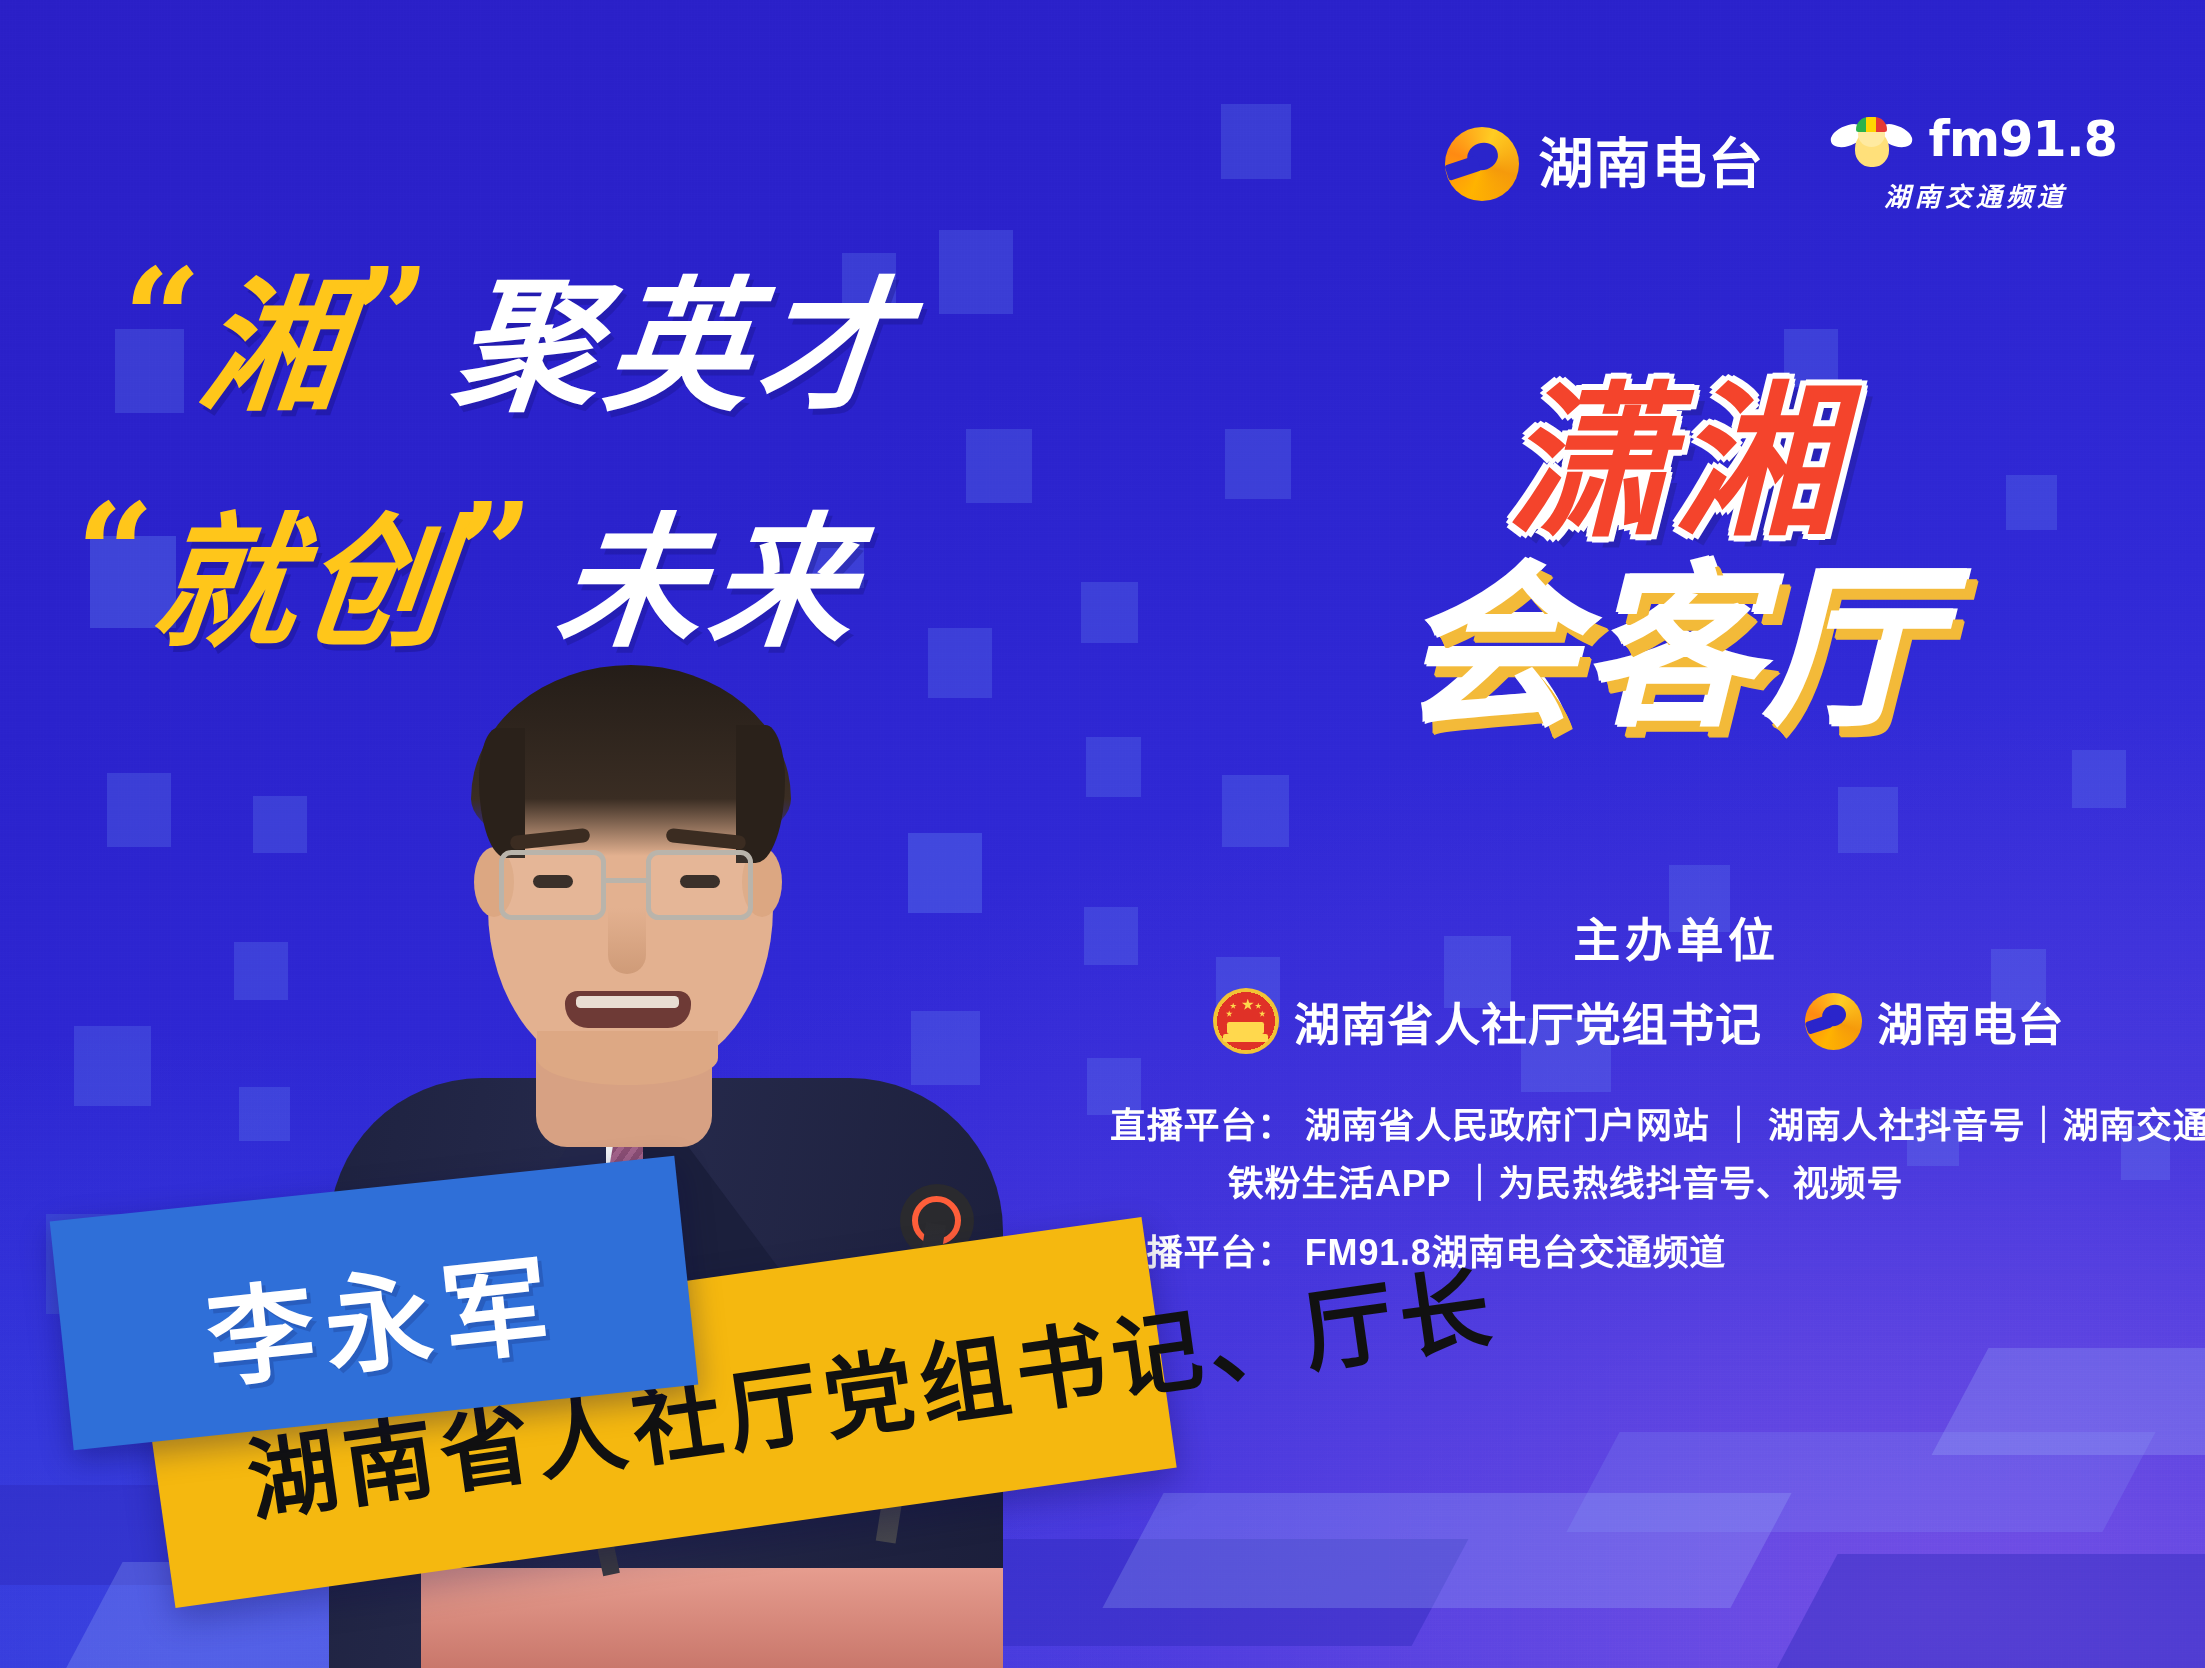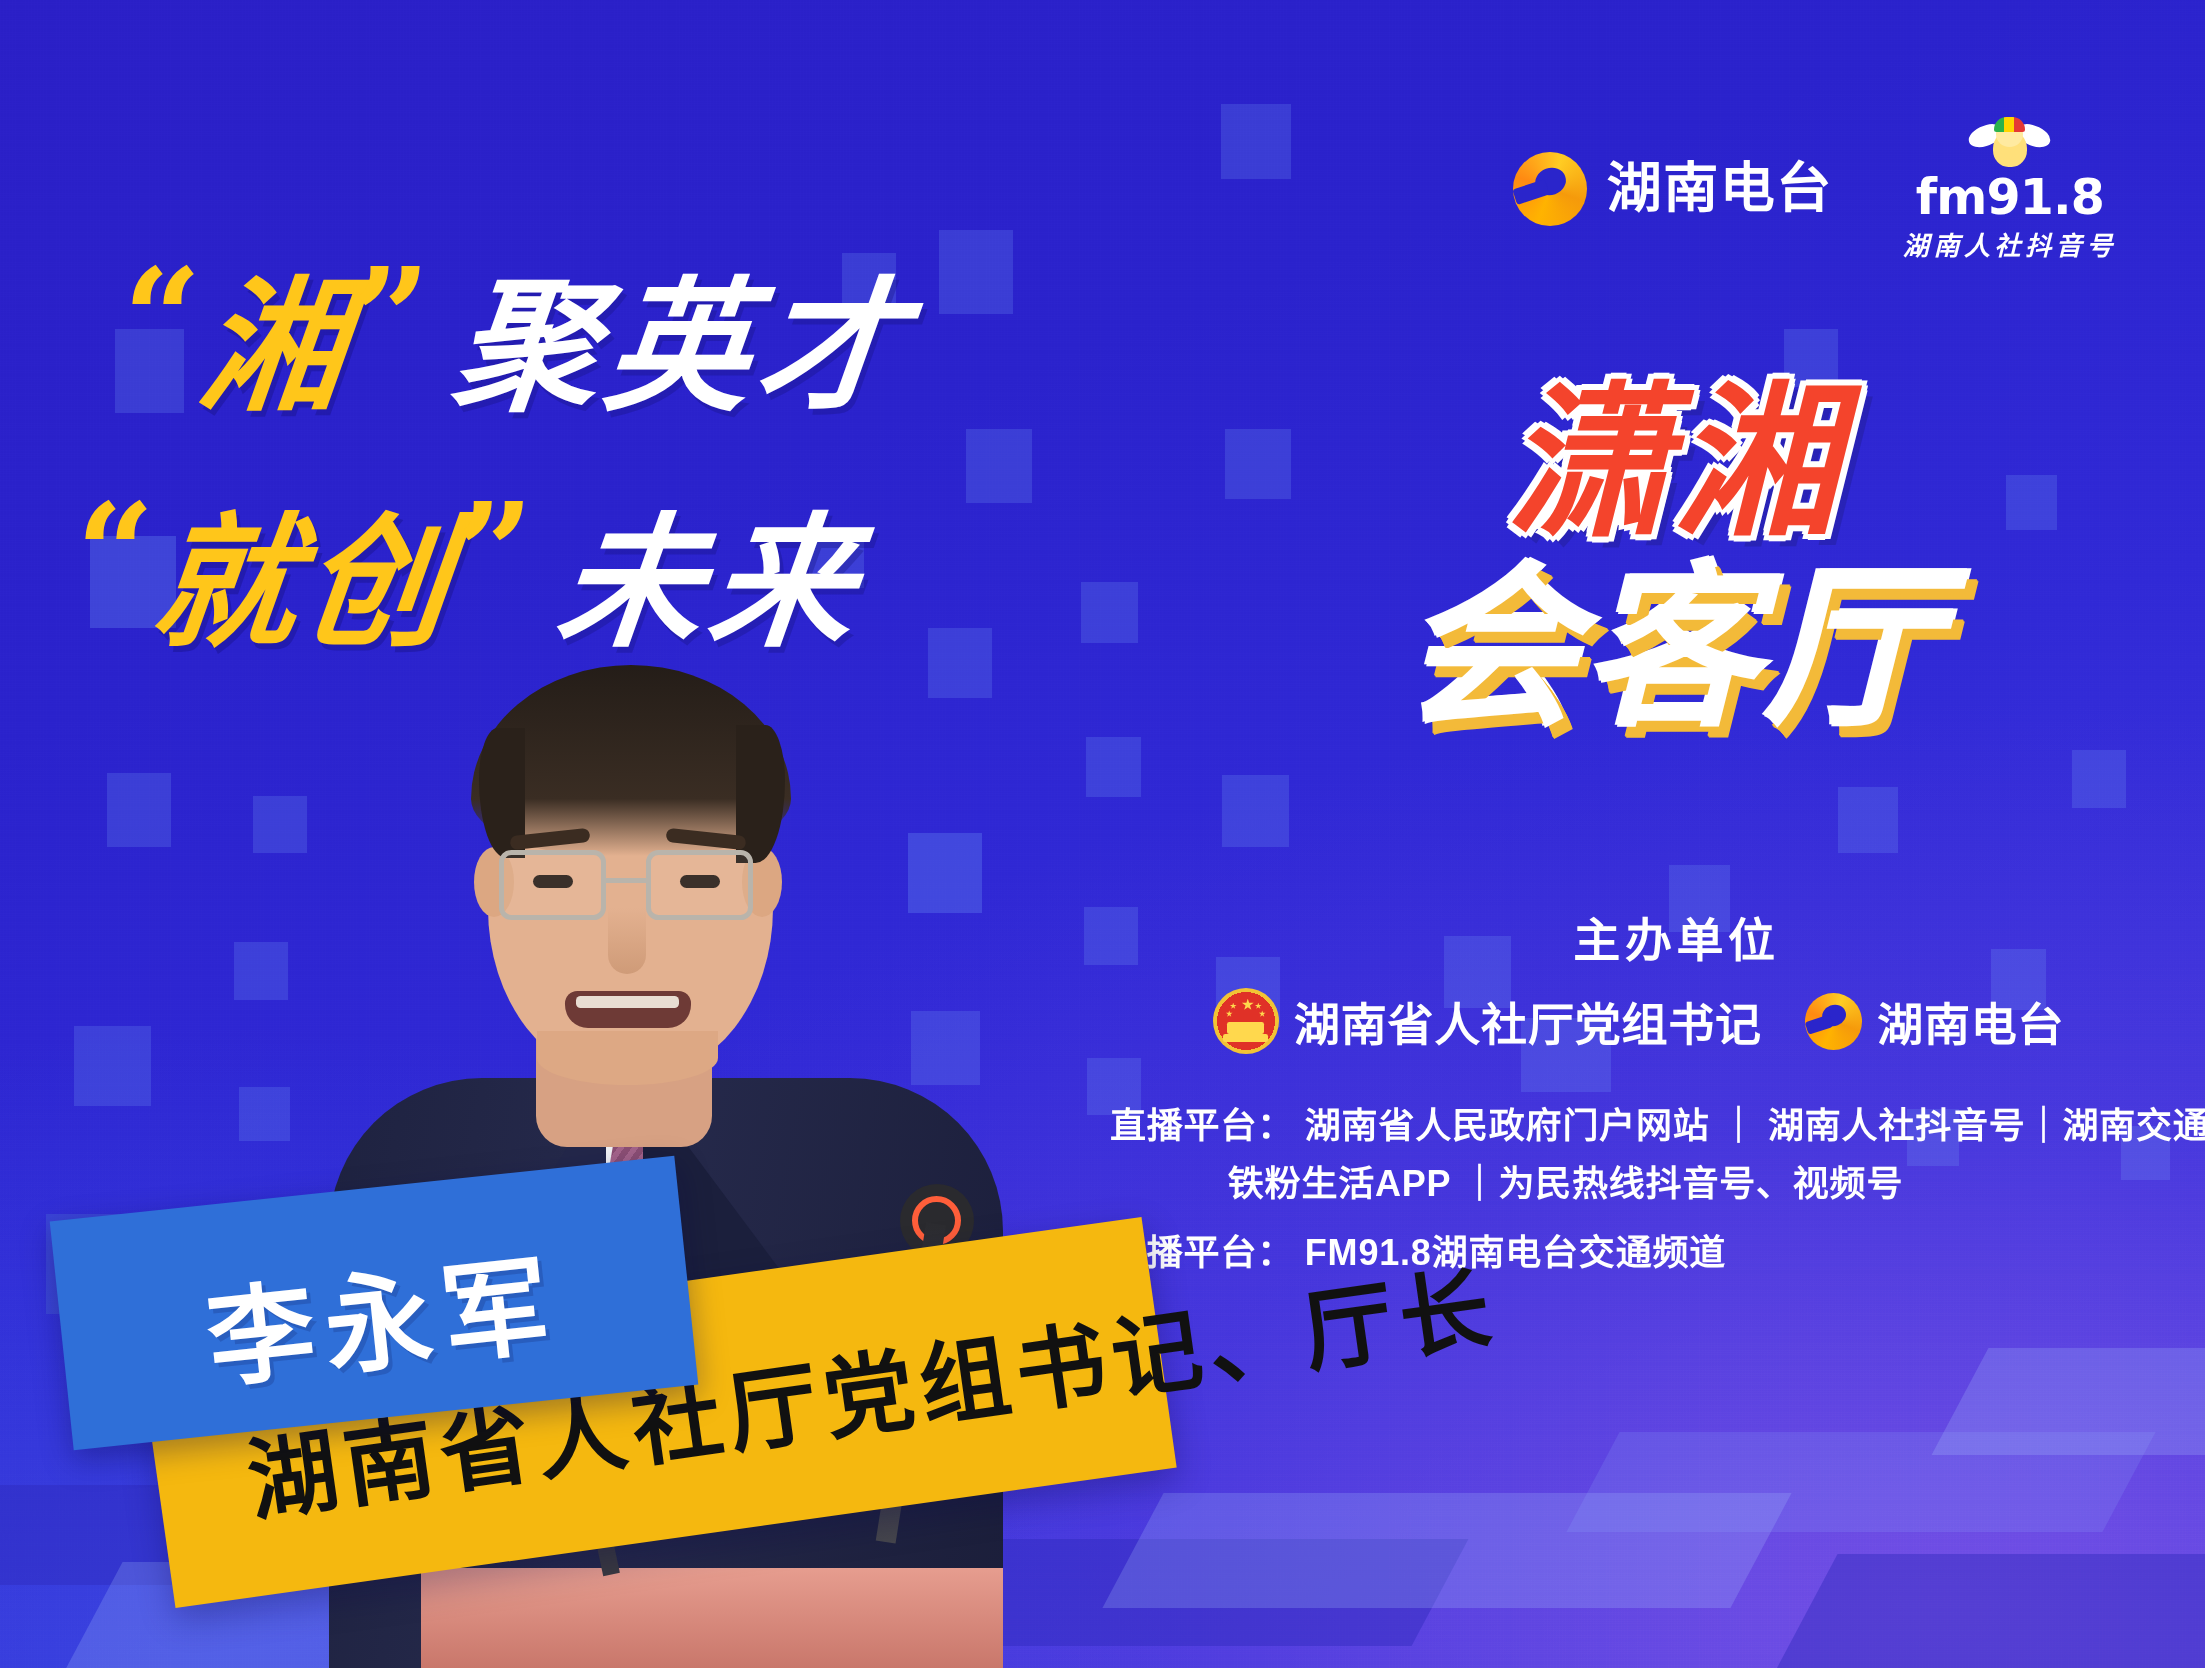--- a/index.html
+++ b/index.html
@@ -37,21 +37,21 @@
   .hn-mark{width:74px;height:74px;position:relative;}
   .hn-mark .ring{position:absolute;inset:0;border-radius:50%;
      background:conic-gradient(from 200deg,#ffb300,#ff8a12,#ffcc23,#f59a0b,#ffb300);}
   .hn-mark .hole{position:absolute;left:30%;top:22%;width:42%;height:36%;border-radius:50%;
      background:#2a25cb;transform:rotate(-20deg);}
   .hn-mark .notch{position:absolute;left:2%;top:44%;width:46%;height:22%;background:#2a25cb;
      transform:rotate(-18deg);border-radius:3.1px;}
   .hn-text{color:#fff;font-size:55px;font-weight:700;letter-spacing:1.5px;line-height:1;}
 
   .fmlogo{display:flex;flex-direction:column;align-items:center;gap:1.5px;}
-  .fmrow{display:flex;align-items:center;gap:0;flex-direction:column;}
+  .fmrow{display:flex;align-items:flex-start;gap:20px;}
   .bird{width:74px;height:58px;position:relative;}
   .bird .wingL,.bird .wingR{position:absolute;top:10.7px;width:34px;height:20px;background:#fff;
      border-radius:60% 40% 50% 50%;}
   .bird .wingL{left:-4.6px;transform:rotate(-18deg);}
   .bird .wingR{right:-4.6px;transform:rotate(18deg) scaleX(-1);}
   .bird .body{position:absolute;left:20px;top:15.3px;width:34px;height:37px;background:#ffe07a;
      border-radius:50% 50% 45% 45%;}
   .bird .head{position:absolute;left:23px;top:6.1px;width:27.6px;height:26px;background:#ffeaa0;border-radius:50%;}
   .bird .cap{position:absolute;left:21.4px;top:1.5px;width:31px;height:15.3px;border-radius:15.3px 15.3px 3.1px 3.1px;
      background:linear-gradient(90deg,#2bb24c 0 33%,#ffd500 33% 66%,#e53935 66% 100%);}
@@ -250,21 +250,21 @@
       <div class="fmrow">
         <div class="bird">
           <div class="wingL"></div>
             <div class="wingR"></div>
           <div class="body"></div>
             <div class="head"></div>
             <div class="cap"></div>
         </div>
         <div class="fm-main">fm91.8</div>
       </div>
-      <div class="fm-sub">湖南人社抖音号</div>
+      <div class="fm-sub">湖南交通频道</div>
     </div>
   </div>
 
   <div class="headline">
     <div class="hl-line l1">
       <span class="q">“</span>
       <span class="hl-y">湘</span>
       <span class="q">”</span>
       <span class="hl-w">聚英才</span>
     </div>

